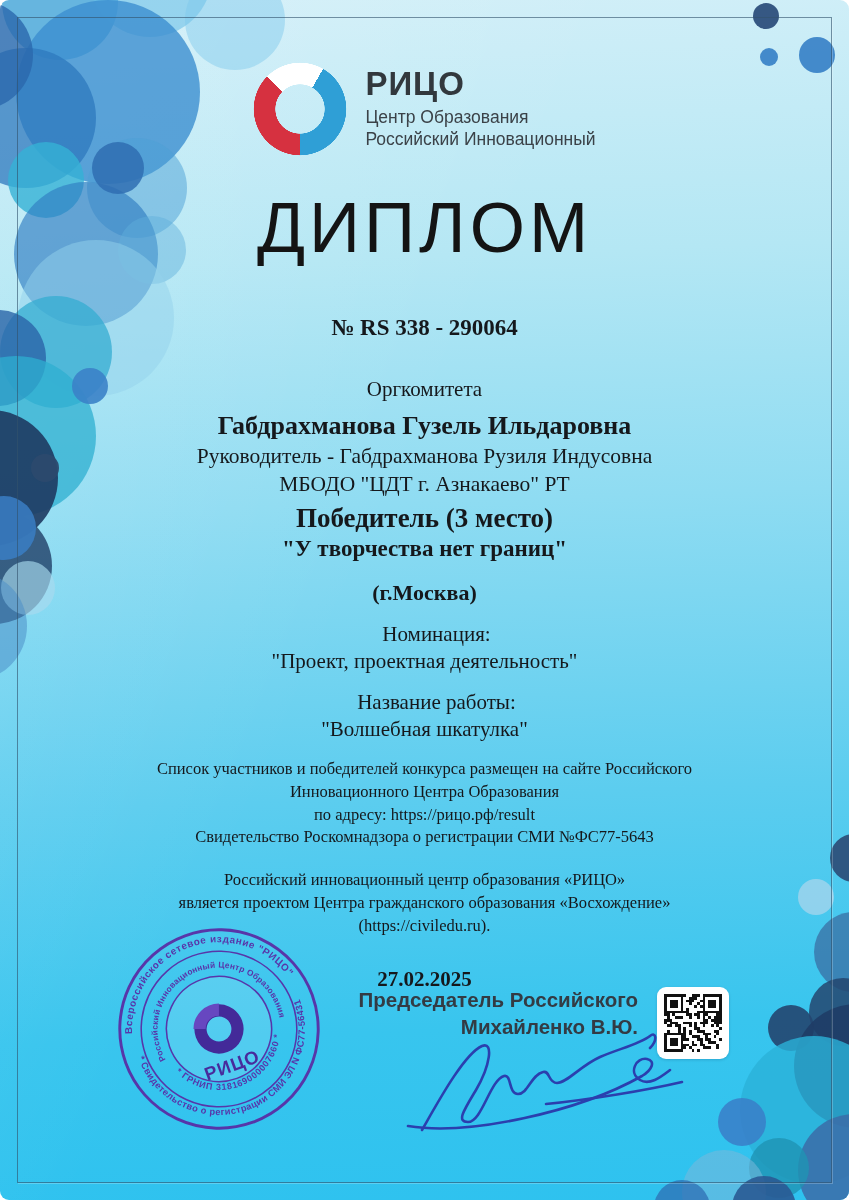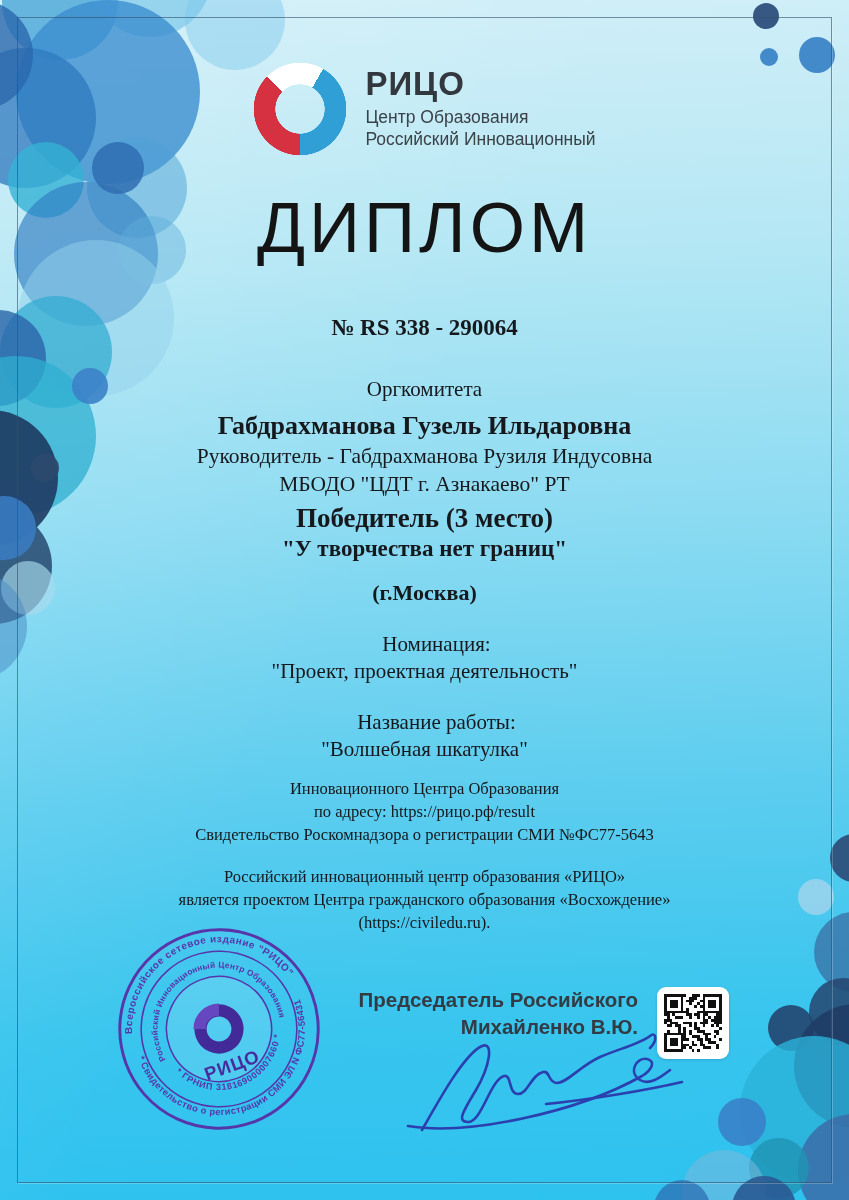--- a/index.html
+++ b/index.html
@@ -1,19 +1,19 @@
 <!DOCTYPE html>
 <html><head>
 <meta charset="utf-8">
 <style>
   html,body{margin:0;padding:0;}
   .page{
     position:relative;width:849px;height:1200px;overflow:hidden;
     background:linear-gradient(178deg,#d2eff8 0%,#b4e7f4 22%,#8fdcf2 42%,#5ccdef 66%,#38c5ee 85%,#2ec2ef 100%);
-    font-family:"Liberation Serif","DejaVu Serif",serif;color:#15181c;
+    font-family:"Liberation Serif","DejaVu Serif",serif;color:#15181c;border-radius:9px;
   }
   .sheen{position:absolute;inset:0;z-index:1;pointer-events:none;
     background:linear-gradient(115deg,rgba(255,255,255,.14) 0%,rgba(255,255,255,0) 45%);}
   .bubbles{position:absolute;inset:0;z-index:2;}
   .bubble{position:absolute;border-radius:50%;}
   .frame{position:absolute;left:17px;top:17px;right:17px;bottom:17px;z-index:3;
     border:1px solid rgba(50,82,108,.62);box-shadow:1px 1px 0 rgba(255,255,255,.22);}
   .content{position:relative;z-index:4;text-align:center;}
 
   .header{display:flex;justify-content:center;align-items:center;gap:18px;padding-top:62px;}
@@ -28,21 +28,21 @@
   .title{margin-top:36px;font-family:"Liberation Sans","DejaVu Sans",sans-serif;
     font-size:71px;font-weight:400;letter-spacing:4px;color:#141414;line-height:1;}
   .number{margin-top:52px;font-size:23px;font-weight:700;}
 
   .awarded{margin-top:36px;font-size:21px;}
   .recipient{margin-top:9px;font-size:26px;font-weight:700;}
   .line-md{margin-top:3px;font-size:21.5px;}
   .award{margin-top:6px;font-size:27px;font-weight:700;}
   .contest-name{margin-top:2px;font-size:23px;font-weight:700;}
   .city{margin-top:18px;font-size:22px;font-weight:700;}
-  .label{margin-top:26px;font-size:21px;padding-left:24px;}
+  .label{margin-top:16px;font-size:21px;padding-left:24px;}
   .value{margin-top:2px;font-size:21px;}
   .note{margin-top:16px;font-size:16.5px;line-height:1.38;}
   .note2{margin-top:20px;font-size:16.5px;line-height:1.38;}
   .date{margin-top:30px;font-size:21px;font-weight:700;}
 
   .chairman{position:absolute;z-index:5;top:986px;right:211px;text-align:right;
     font-family:"Liberation Sans","DejaVu Sans",sans-serif;font-size:20.5px;font-weight:600;
     color:#333b44;line-height:1.32;}
   .signature{position:absolute;z-index:7;left:398px;top:1018px;width:290px;height:120px;}
   .qr-box{position:absolute;z-index:6;left:657px;top:987px;width:58px;height:58px;
@@ -119,30 +119,32 @@
     <div class="award">Победитель (3 место)</div>
     <div class="contest-name">"У творчества нет границ"</div>
     <div class="city">(г.Москва)</div>
 
     <div class="label">Номинация:</div>
     <div class="value">"Проект, проектная деятельность"</div>
     <div class="label">Название работы:</div>
     <div class="value">"Волшебная шкатулка"</div>
 
     <div class="note">
+      <div>Список участников и победителей конкурса размещен на сайте Российского</div>
       <div>Инновационного Центра Образования</div>
       <div>по адресу: https://рицо.рф/result</div>
       <div>Свидетельство Роскомнадзора о регистрации СМИ №ФС77-5643</div>
     </div>
     <div class="note2">
       <div>Российский инновационный центр образования «РИЦО»</div>
       <div>является проектом Центра гражданского образования «Восхождение»</div>
       <div>(https://civiledu.ru).</div>
     </div>
 
+    <div class="date">27.02.2025</div>
   </div>
 
   <div class="chairman">
     <div>Председатель Российского</div>
     <div>Михайленко В.Ю.</div>
   </div>
 
   <svg class="signature" viewBox="0 0 290 120">
     <g fill="none" stroke="#2b3fae" stroke-width="2.6" stroke-linecap="round">
       <path d="M24,112 C40,84 66,36 84,28 C96,23 92,48 78,72 C66,92 58,104 70,104 C84,104 92,62 106,58 C114,56 110,76 120,76 C130,76 133,57 145,54 C152,52 150,65 159,65 C169,65 182,48 202,39 C220,31 242,26 252,18 C258,13 260,22 252,30"></path>

